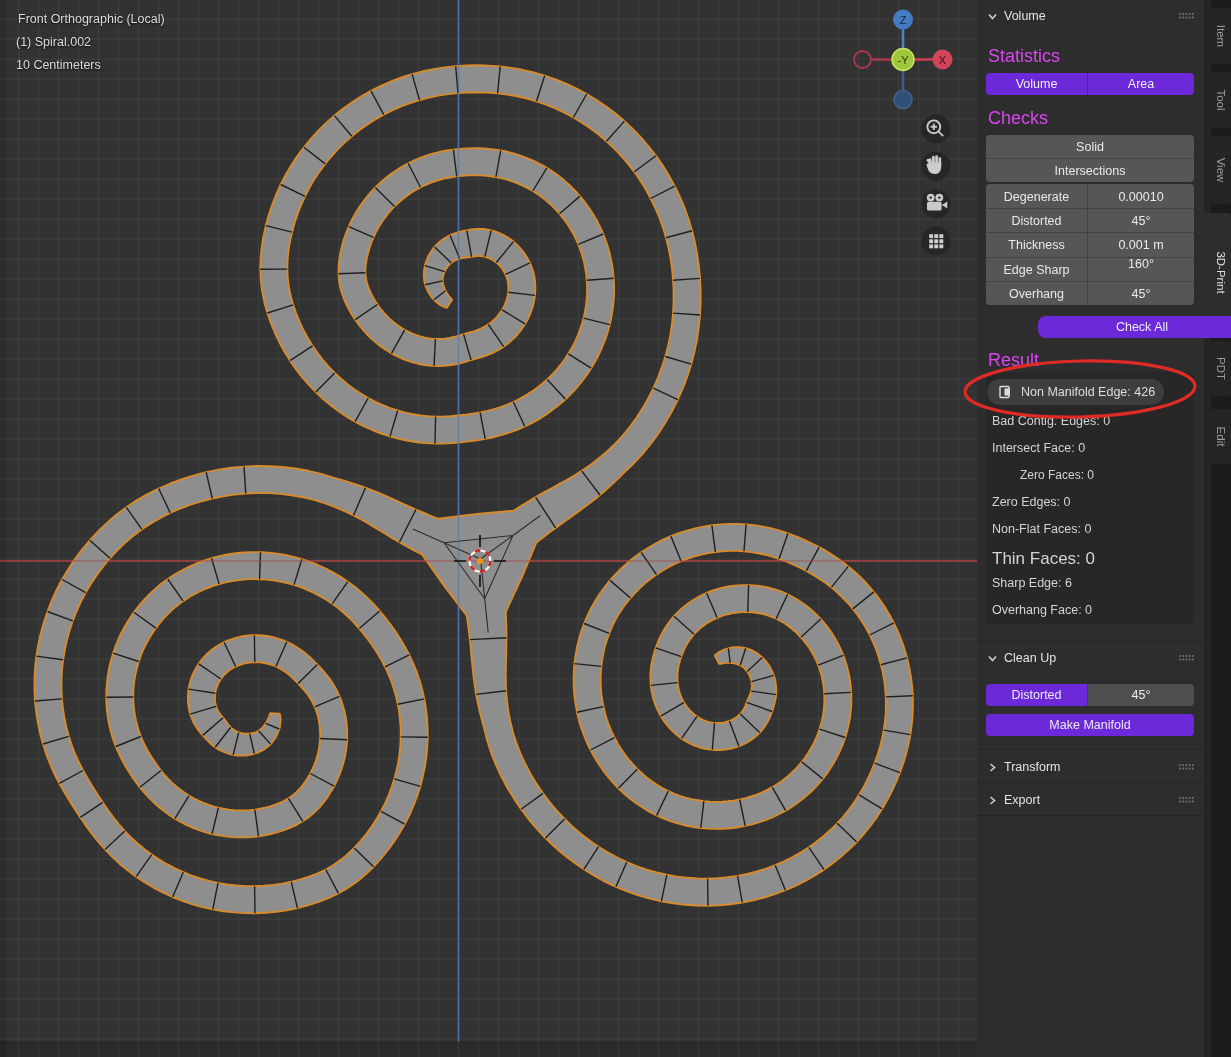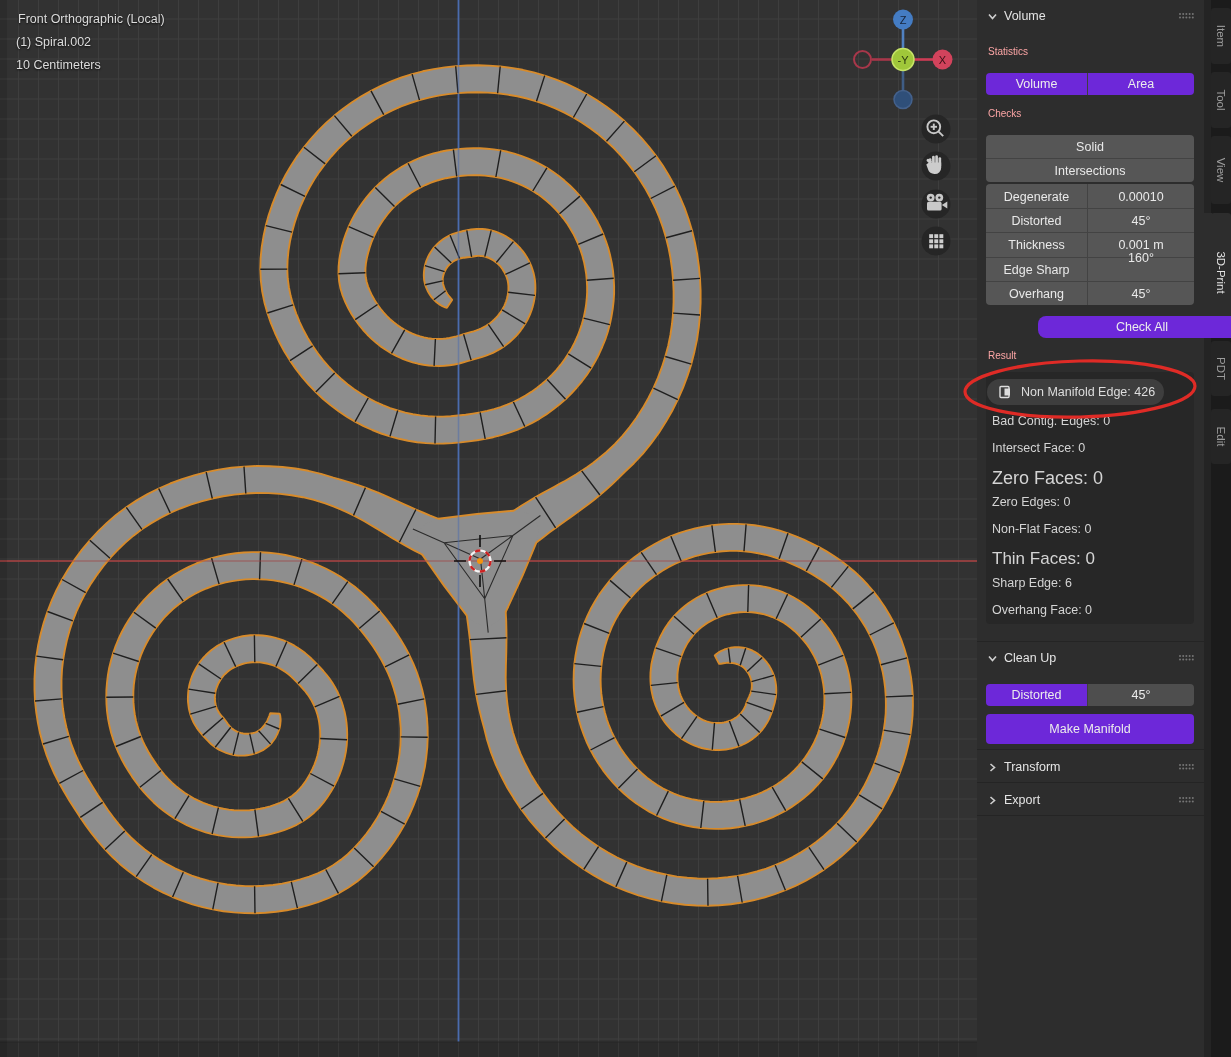--- a/index.html
+++ b/index.html
@@ -1,18 +1,18 @@
 <!DOCTYPE html>
 <html><head><meta charset="utf-8"><style>
 html,body{margin:0;padding:0;background:#323232;width:1231px;height:1057px;overflow:hidden;font-family:"Liberation Sans",sans-serif}
 #vp{position:absolute;left:0;top:0;width:1231px;height:1057px;background:#323232}
 .cell{position:absolute;background:#6d28d9;color:#ececec;font-size:12.5px;display:flex;align-items:center;justify-content:center}
 .cv{background:#4e4e4e}
 .ctxt{position:absolute;color:#e9e9e9;font-size:12.5px;display:flex;align-items:center;justify-content:center}
-.lbl{position:absolute;font-size:10px;color:#fca5a5}
+.lbl{position:absolute;font-size:18px;color:#d946ef}
 .hdr{position:absolute;left:980px;width:222px;height:24px;display:flex;align-items:center;color:#e4e4e4;font-size:12.5px}
 .hdr b{font-weight:normal;margin-left:6px}
 </style></head><body>
 <div id="vp">
     <svg width="977" height="1057" viewBox="0 0 977 1057" style="position:absolute;left:0;top:0">
       <path d="M18.5 0V1057 M38.5 0V1057 M58.5 0V1057 M78.5 0V1057 M98.5 0V1057 M118.5 0V1057 M138.5 0V1057 M158.5 0V1057 M178.5 0V1057 M198.5 0V1057 M218.5 0V1057 M238.5 0V1057 M258.5 0V1057 M278.5 0V1057 M298.5 0V1057 M318.5 0V1057 M338.5 0V1057 M358.5 0V1057 M378.5 0V1057 M398.5 0V1057 M418.5 0V1057 M438.5 0V1057 M458.5 0V1057 M478.5 0V1057 M498.5 0V1057 M518.5 0V1057 M538.5 0V1057 M558.5 0V1057 M578.5 0V1057 M598.5 0V1057 M618.5 0V1057 M638.5 0V1057 M658.5 0V1057 M678.5 0V1057 M698.5 0V1057 M718.5 0V1057 M738.5 0V1057 M758.5 0V1057 M778.5 0V1057 M798.5 0V1057 M818.5 0V1057 M838.5 0V1057 M858.5 0V1057 M878.5 0V1057 M898.5 0V1057 M918.5 0V1057 M938.5 0V1057 M958.5 0V1057 M0 19.0H977 M0 39.0H977 M0 59.0H977 M0 79.0H977 M0 99.0H977 M0 119.0H977 M0 139.0H977 M0 159.0H977 M0 179.0H977 M0 199.0H977 M0 219.0H977 M0 239.0H977 M0 259.0H977 M0 279.0H977 M0 299.0H977 M0 319.0H977 M0 339.0H977 M0 359.0H977 M0 379.0H977 M0 399.0H977 M0 419.0H977 M0 439.0H977 M0 459.0H977 M0 479.0H977 M0 499.0H977 M0 519.0H977 M0 539.0H977 M0 559.0H977 M0 579.0H977 M0 599.0H977 M0 619.0H977 M0 639.0H977 M0 659.0H977 M0 679.0H977 M0 699.0H977 M0 719.0H977 M0 739.0H977 M0 759.0H977 M0 779.0H977 M0 799.0H977 M0 819.0H977 M0 839.0H977 M0 859.0H977 M0 879.0H977 M0 899.0H977 M0 919.0H977 M0 939.0H977 M0 959.0H977 M0 979.0H977 M0 999.0H977 M0 1019.0H977 M0 1039.0H977" stroke="#3e3e3e" stroke-width="1" fill="none"></path>
       <line x1="458.5" y1="0" x2="458.5" y2="1042" stroke="#4b6cae" stroke-width="1.6"></line>
       <line x1="0" y1="561" x2="977" y2="561" stroke="#a04343" stroke-width="1.4"></line>
       <path d="M536.3 542.6 L543.3,537.2 549.6,532.3 555.6,527.9 561.4,523.7 567.0,519.7 572.4,515.9 577.8,512.0 583.2,508.1 588.7,504.0 594.2,499.7 599.9,495.0 605.7,490.0 611.8,484.6 618.0,478.6 624.6,472.0 633.9,463.2 642.9,453.6 651.1,443.4 658.8,432.9 665.7,422.1 672.1,411.0 677.8,399.6 683.0,387.9 687.4,376.1 691.3,364.1 694.4,351.9 697.0,339.7 698.8,327.3 700.0,315.0 700.6,302.7 700.6,290.5 700.0,278.4 698.9,266.3 697.2,254.3 694.9,242.5 692.1,230.8 688.6,219.2 684.6,207.9 679.9,196.9 674.8,186.1 669.0,175.7 662.8,165.6 656.0,155.8 648.8,146.5 641.1,137.6 633.0,129.1 624.4,121.1 615.5,113.6 606.2,106.5 596.6,100.0 586.7,94.0 576.5,88.6 566.1,83.7 555.5,79.3 544.7,75.6 533.7,72.4 522.6,69.8 511.4,67.9 500.2,66.5 489.0,65.6 477.9,65.3 466.8,65.5 455.7,66.2 444.7,67.4 433.7,69.1 422.8,71.3 412.1,74.1 401.5,77.5 391.1,81.4 380.9,85.8 371.0,90.8 361.3,96.3 352.0,102.2 343.0,108.7 334.4,115.6 326.1,122.9 318.3,130.7 310.9,138.8 303.9,147.3 297.3,156.1 291.3,165.3 285.7,174.8 280.7,184.5 276.2,194.5 272.2,204.7 268.7,215.1 265.8,225.6 263.5,236.3 261.7,247.1 260.6,258.1 260.3,269.3 260.8,280.5 262.2,291.6 264.4,302.4 267.4,313.0 270.9,323.2 275.0,333.0 279.5,342.5 284.5,351.8 290.0,360.6 295.9,369.1 302.1,377.2 308.8,384.9 315.8,392.1 323.1,399.0 330.7,405.3 338.6,411.2 346.7,416.7 355.1,421.6 363.6,426.1 372.3,430.0 381.1,433.5 390.0,436.4 398.9,438.8 408.0,440.8 417.0,442.2 426.0,443.1 435.0,443.6 443.8,443.5 452.4,443.1 460.8,442.4 469.1,441.4 477.2,440.3 485.2,438.9 493.3,437.2 501.3,435.1 509.3,432.6 517.1,429.8 524.8,426.5 532.2,422.8 539.4,418.8 546.3,414.4 553.0,409.6 559.4,404.6 565.5,399.2 571.3,393.5 576.8,387.5 582.0,381.3 586.8,374.9 591.2,368.2 595.3,361.3 599.0,354.2 602.2,347.0 605.2,339.7 607.7,332.2 609.8,324.6 611.4,317.0 612.7,309.2 613.6,301.5 614.1,293.8 614.1,286.0 613.7,278.3 613.0,270.7 611.8,263.1 610.2,255.6 608.3,248.3 605.9,241.1 603.2,234.0 600.2,227.2 596.8,220.5 593.0,214.0 589.0,207.8 584.6,201.8 580.0,196.1 575.1,190.7 569.9,185.5 564.4,180.6 558.8,176.1 552.9,171.8 546.9,167.9 540.6,164.4 534.2,161.2 527.7,158.3 521.1,155.8 514.3,153.6 507.5,151.8 500.7,150.4 493.8,149.4 486.9,148.7 480.1,148.3 473.3,148.3 466.7,148.5 460.1,148.9 453.4,149.6 446.8,150.5 440.1,151.8 433.5,153.4 427.0,155.4 420.6,157.7 414.3,160.4 408.1,163.3 402.2,166.6 396.4,170.2 390.8,174.1 385.4,178.3 380.2,182.7 375.3,187.4 370.7,192.4 366.3,197.6 362.2,203.0 358.4,208.6 354.8,214.5 351.6,220.4 348.7,226.6 346.2,232.9 343.9,239.3 342.0,245.8 340.5,252.5 339.3,259.3 338.6,266.4 338.5,273.7 339.1,281.2 340.5,288.5 342.6,295.5 345.3,302.2 348.3,308.4 351.6,314.2 355.2,319.7 359.0,325.0 363.1,330.0 367.4,334.7 371.9,339.1 376.5,343.1 381.4,346.9 386.4,350.3 391.5,353.4 396.7,356.1 401.9,358.5 407.3,360.6 412.6,362.3 418.0,363.7 423.4,364.8 428.8,365.5 434.1,365.9 439.4,366.0 444.5,365.8 449.6,365.3 454.6,364.5 459.2,363.5 463.5,362.3 467.5,361.2 471.1,360.1 474.5,359.2 478.0,358.2 481.6,357.1 485.4,355.9 489.2,354.4 493.0,352.8 496.6,350.9 500.2,348.9 503.6,346.7 506.9,344.3 510.0,341.8 512.9,339.1 515.8,336.3 518.4,333.3 520.8,330.3 523.1,327.1 525.2,323.8 527.1,320.5 528.8,317.0 530.4,313.5 531.7,310.0 532.8,306.4 533.7,302.7 534.4,299.1 535.0,295.4 535.3,291.7 535.4,288.0 535.3,284.3 535.0,280.5 534.4,276.8 533.6,273.1 532.5,269.6 531.3,266.1 529.9,262.9 528.3,259.7 526.6,256.7 524.7,253.9 522.7,251.1 520.5,248.5 518.3,246.1 515.9,243.8 513.4,241.6 510.9,239.6 508.2,237.8 505.5,236.1 502.7,234.6 499.9,233.3 497.0,232.2 494.1,231.2 491.2,230.4 488.2,229.8 485.3,229.3 482.4,229.0 479.5,228.9 476.6,229.0 473.8,229.2 471.1,229.5 468.8,229.9 466.8,230.3 464.9,230.6 463.2,231.0 461.4,231.5 459.3,232.0 457.1,232.6 454.7,233.3 452.4,234.2 450.1,235.2 447.9,236.3 445.7,237.5 443.7,238.8 441.7,240.2 439.8,241.8 437.9,243.4 436.2,245.1 434.6,246.9 433.0,248.7 431.6,250.7 430.3,252.7 429.1,254.8 428.0,256.9 427.1,259.0 426.2,261.2 425.5,263.5 424.9,265.7 424.5,268.0 424.1,270.3 423.9,272.7 423.8,275.1 423.9,277.5 424.1,280.0 424.6,282.4 425.2,284.7 425.9,286.9 426.8,289.0 427.7,291.0 428.8,292.9 429.9,294.7 431.1,296.5 432.5,298.1 433.9,299.7 435.3,301.2 436.9,302.5 438.5,303.7 440.2,304.9 441.9,305.8 443.5,306.6 445.2,307.3 446.9,307.8 L452.1,299.9 451.1,298.6 450.1,297.4 449.2,296.3 448.4,295.3 447.6,294.2 446.9,293.1 446.2,291.9 445.6,290.8 445.0,289.6 444.5,288.4 444.0,287.2 443.6,285.9 443.3,284.7 443.0,283.4 442.8,282.2 442.7,280.9 442.7,279.8 442.7,278.7 442.9,277.6 443.1,276.4 443.4,275.3 443.7,274.1 444.1,272.9 444.6,271.7 445.2,270.6 445.8,269.5 446.4,268.4 447.1,267.4 447.8,266.4 448.6,265.5 449.5,264.6 450.3,263.8 451.3,263.0 452.2,262.2 453.2,261.5 454.2,260.9 455.2,260.3 456.3,259.8 457.4,259.3 458.5,258.9 459.6,258.5 460.7,258.3 461.9,258.0 463.0,257.8 464.4,257.7 465.9,257.5 467.7,257.3 469.7,257.1 471.6,256.8 473.4,256.5 475.0,256.2 476.5,256.0 477.8,255.9 479.1,255.9 480.5,256.0 481.9,256.1 483.3,256.3 484.8,256.6 486.2,257.0 487.7,257.5 489.2,258.1 490.6,258.8 492.1,259.6 493.5,260.4 494.9,261.4 496.3,262.5 497.6,263.6 498.9,264.9 500.2,266.2 501.4,267.7 502.5,269.2 503.5,270.9 504.5,272.6 505.4,274.4 506.2,276.2 506.9,278.0 507.5,279.9 507.9,281.8 508.2,283.8 508.4,285.8 508.4,287.9 508.4,290.1 508.2,292.3 507.8,294.5 507.4,296.8 506.8,299.0 506.1,301.2 505.3,303.4 504.4,305.6 503.3,307.8 502.1,309.9 500.8,311.9 499.3,313.9 497.8,315.9 496.1,317.7 494.3,319.5 492.4,321.2 490.4,322.9 488.3,324.4 486.1,325.8 483.8,327.1 481.4,328.4 479.0,329.4 476.4,330.4 473.6,331.3 470.5,332.2 467.1,333.2 463.6,334.2 459.9,335.3 456.4,336.3 452.9,337.2 449.5,338.0 446.1,338.5 442.6,338.9 439.0,339.0 435.4,339.0 431.7,338.7 427.9,338.2 424.0,337.4 420.2,336.4 416.3,335.2 412.4,333.7 408.6,331.9 404.7,329.9 401.0,327.6 397.3,325.1 393.7,322.3 390.1,319.2 386.7,315.9 383.5,312.3 380.4,308.5 377.5,304.5 374.7,300.2 372.2,295.8 370.0,291.2 368.1,286.6 366.7,282.0 365.8,277.5 365.4,272.8 365.5,268.0 366.0,263.0 366.9,257.9 368.2,252.7 369.7,247.5 371.4,242.4 373.5,237.4 375.7,232.6 378.3,227.8 381.1,223.2 384.1,218.8 387.4,214.5 390.8,210.4 394.5,206.4 398.4,202.7 402.5,199.2 406.8,195.9 411.2,192.8 415.8,189.9 420.5,187.3 425.4,185.0 430.4,182.9 435.5,181.0 440.6,179.5 445.9,178.2 451.3,177.2 456.7,176.4 462.3,175.8 467.9,175.4 473.6,175.3 479.2,175.3 484.8,175.6 490.4,176.2 495.9,177.0 501.4,178.1 506.8,179.6 512.2,181.3 517.5,183.3 522.7,185.6 527.8,188.2 532.8,191.0 537.7,194.1 542.4,197.5 547.0,201.2 551.3,205.1 555.5,209.3 559.5,213.7 563.2,218.3 566.8,223.1 570.0,228.2 573.1,233.4 575.8,238.8 578.3,244.4 580.5,250.1 582.4,255.9 584.0,261.9 585.2,268.0 586.2,274.1 586.8,280.3 587.1,286.6 587.1,292.9 586.7,299.2 586.0,305.5 584.9,311.8 583.6,318.1 581.8,324.3 579.8,330.4 577.4,336.5 574.7,342.4 571.7,348.2 568.3,353.8 564.7,359.3 560.7,364.7 556.5,369.8 552.0,374.7 547.2,379.4 542.1,383.8 536.8,388.0 531.3,391.9 525.5,395.6 519.6,398.9 513.4,402.0 507.1,404.7 500.6,407.1 494.0,409.1 487.2,410.9 480.1,412.4 472.9,413.6 465.6,414.7 458.1,415.5 450.6,416.2 443.1,416.6 435.6,416.6 428.0,416.2 420.5,415.4 412.9,414.2 405.3,412.6 397.7,410.5 390.2,408.1 382.8,405.1 375.4,401.8 368.2,398.0 361.1,393.8 354.2,389.2 347.5,384.2 341.0,378.7 334.7,372.9 328.7,366.7 323.0,360.1 317.6,353.1 312.6,345.8 307.9,338.2 303.6,330.3 299.7,322.1 296.2,313.6 293.2,304.9 290.7,296.1 288.9,287.2 287.7,278.2 287.3,269.1 287.6,259.9 288.5,250.6 290.0,241.3 292.1,232.1 294.6,222.9 297.6,213.9 301.1,205.0 305.0,196.3 309.4,187.8 314.2,179.6 319.5,171.6 325.2,163.9 331.3,156.5 337.7,149.4 344.6,142.6 351.8,136.2 359.3,130.2 367.2,124.6 375.3,119.4 383.7,114.6 392.3,110.3 401.2,106.4 410.3,103.0 419.5,100.1 429.0,97.6 438.5,95.6 448.2,94.1 458.0,93.1 467.8,92.5 477.8,92.3 487.7,92.6 497.6,93.3 507.4,94.6 517.2,96.3 526.9,98.5 536.5,101.3 546.0,104.6 555.3,108.4 564.4,112.7 573.4,117.5 582.0,122.7 590.5,128.4 598.6,134.6 606.5,141.3 614.0,148.3 621.1,155.8 627.9,163.6 634.3,171.8 640.2,180.4 645.7,189.3 650.7,198.5 655.3,208.0 659.4,217.7 663.0,227.7 666.0,237.8 668.6,248.2 670.6,258.8 672.1,269.5 673.1,280.3 673.6,291.2 673.6,302.1 673.1,313.1 672.0,324.0 670.4,334.9 668.2,345.8 665.3,356.5 661.9,367.2 658.0,377.7 653.4,388.1 648.3,398.2 642.7,408.1 636.5,417.7 629.7,427.0 622.5,435.8 614.8,444.2 606.2,452.3 599.5,457.8 593.3,462.7 587.4,467.0 581.7,470.8 576.3,474.3 570.8,477.6 565.4,480.7 559.9,483.7 554.3,486.8 548.3,490.0 542.2,493.4 535.6,497.1 528.7,501.2 521.3,505.8 513.7,510.7 Z" fill="#8e8e8e" stroke="#d78b2b" stroke-width="1.9" stroke-linejoin="round"></path>
       <path d="M466.8 615.6 L468.0,624.3 469.0,632.2 469.9,639.6 470.6,646.7 471.2,653.5 471.8,660.2 472.5,666.8 473.2,673.4 474.0,680.2 475.0,687.2 476.1,694.4 477.6,702.0 479.4,710.0 481.5,718.4 483.9,727.3 487.0,739.8 491.0,752.4 495.8,764.6 501.3,776.3 507.3,787.7 514.0,798.6 521.1,809.2 528.7,819.3 536.9,828.9 545.5,838.0 554.5,846.7 563.9,854.8 573.7,862.3 583.8,869.3 594.2,875.7 604.9,881.6 615.9,886.8 627.1,891.4 638.4,895.3 649.9,898.6 661.4,901.3 673.1,903.3 684.7,904.7 696.4,905.5 708.0,905.7 719.5,905.2 730.9,904.2 742.2,902.5 753.3,900.3 764.2,897.5 774.9,894.1 785.4,890.2 795.5,885.8 805.4,880.9 814.9,875.5 824.0,869.6 832.8,863.3 841.2,856.6 849.2,849.4 856.7,842.0 863.8,834.1 870.4,826.0 876.5,817.6 882.1,808.9 887.2,800.1 891.9,791.1 896.1,781.9 899.9,772.7 903.2,763.4 906.1,753.9 908.5,744.3 910.4,734.6 911.7,724.9 912.6,715.1 912.9,705.4 912.8,695.7 912.1,686.1 910.9,676.6 909.2,667.2 907.1,657.9 904.4,648.8 901.3,639.9 897.8,631.3 893.8,622.8 889.4,614.7 884.6,606.8 879.4,599.2 873.8,591.9 867.9,585.0 861.7,578.4 855.2,572.2 848.3,566.4 841.3,561.0 834.0,556.0 826.6,551.4 819.1,547.1 811.5,543.3 803.8,539.6 796.0,536.3 788.0,533.3 779.9,530.7 771.6,528.4 763.1,526.6 754.6,525.3 746.1,524.4 737.5,523.9 729.0,523.9 720.4,524.4 711.9,525.3 703.5,526.6 695.1,528.4 686.9,530.6 678.8,533.2 670.9,536.2 663.1,539.7 655.6,543.5 648.3,547.7 641.2,552.3 634.3,557.3 627.8,562.6 621.5,568.2 615.6,574.2 610.0,580.4 604.7,587.0 599.7,593.8 595.2,600.9 591.1,608.2 587.4,615.8 584.1,623.5 581.3,631.3 578.9,639.3 577.0,647.4 575.5,655.5 574.4,663.6 573.8,671.8 573.6,680.0 573.8,688.1 574.5,696.3 575.6,704.3 577.0,712.3 578.9,720.1 581.3,727.9 584.0,735.4 587.0,742.8 590.5,750.0 594.3,757.0 598.5,763.8 603.0,770.3 607.9,776.6 613.0,782.6 618.4,788.3 624.2,793.7 630.1,798.7 636.4,803.5 642.9,807.8 649.6,811.9 656.6,815.5 663.7,818.6 671.0,821.4 678.4,823.7 685.8,825.5 693.3,827.0 700.8,828.0 708.3,828.6 715.8,828.9 723.2,828.7 730.7,828.2 738.0,827.3 745.2,825.9 752.4,824.3 759.4,822.2 766.2,819.8 772.9,817.1 779.4,814.0 785.7,810.6 791.7,806.9 797.6,802.8 803.2,798.5 808.5,794.0 813.6,789.2 818.3,784.1 822.8,778.9 827.0,773.4 830.8,767.7 834.3,761.9 837.5,756.0 840.4,749.9 843.0,743.8 845.2,737.5 847.1,731.2 848.6,724.7 849.9,718.3 850.7,711.8 851.2,705.3 851.4,698.8 851.2,692.4 850.7,686.0 849.9,679.7 848.7,673.4 847.2,667.3 845.4,661.3 843.3,655.4 840.9,649.6 838.2,644.0 835.2,638.6 832.0,633.4 828.5,628.4 824.8,623.6 820.8,619.1 816.6,614.7 812.3,610.7 807.7,606.8 803.0,603.3 798.0,600.0 792.9,597.0 787.6,594.3 782.2,591.9 776.6,589.9 771.0,588.3 765.4,587.0 759.8,586.0 754.2,585.4 748.6,585.1 743.0,585.1 737.6,585.4 732.1,586.0 726.8,586.8 721.6,588.0 716.4,589.4 711.4,591.0 706.6,593.0 701.9,595.1 697.3,597.5 692.9,600.2 688.7,603.0 684.8,606.0 681.0,609.2 677.4,612.6 674.0,616.2 670.9,619.9 668.0,623.7 665.4,627.6 663.0,631.6 660.8,635.7 658.9,639.8 657.2,643.8 655.7,647.9 654.4,651.9 653.3,655.9 652.3,660.0 651.4,664.2 650.9,668.5 650.5,672.7 650.4,677.0 650.5,681.2 650.8,685.4 651.3,689.5 652.1,693.6 653.0,697.6 654.2,701.5 655.6,705.3 657.1,709.0 658.9,712.6 660.8,716.1 662.9,719.5 665.1,722.7 667.5,725.7 670.1,728.6 672.8,731.4 675.6,733.9 678.5,736.3 681.5,738.6 684.7,740.6 687.9,742.5 691.2,744.2 694.6,745.7 698.1,746.9 701.6,748.0 705.2,748.8 708.8,749.4 712.3,749.8 715.8,750.0 719.2,750.0 722.7,749.8 726.0,749.5 729.4,748.9 732.6,748.2 735.8,747.3 738.9,746.2 741.9,745.0 744.8,743.6 747.6,742.1 750.3,740.4 752.9,738.6 755.3,736.7 757.6,734.7 759.7,732.5 761.8,730.3 763.6,728.0 765.3,725.6 766.9,723.1 768.3,720.6 769.5,718.1 770.5,715.7 771.4,713.4 772.1,711.5 772.7,709.7 773.2,708.0 773.7,706.2 774.3,704.2 774.9,701.9 775.4,699.5 775.9,697.1 776.1,694.6 776.3,692.1 776.3,689.7 776.2,687.2 776.0,684.8 775.6,682.3 775.1,679.9 774.5,677.6 773.8,675.3 772.9,673.0 771.9,670.8 770.9,668.7 769.7,666.6 768.4,664.6 767.0,662.7 765.5,660.9 763.9,659.2 762.2,657.5 760.5,656.0 758.7,654.5 756.8,653.1 754.7,651.9 752.6,650.7 750.3,649.7 748.0,648.9 745.7,648.2 743.4,647.8 741.2,647.5 739.0,647.3 736.8,647.2 734.7,647.3 732.5,647.5 730.4,647.8 728.4,648.3 726.4,648.8 724.4,649.5 722.6,650.3 720.8,651.1 719.1,652.1 717.5,653.2 716.1,654.3 714.8,655.5 L719.1,663.9 720.7,663.7 722.2,663.5 723.6,663.2 725.0,663.1 726.3,662.9 727.6,662.8 728.9,662.8 730.2,662.9 731.6,663.0 732.9,663.1 734.1,663.3 735.4,663.6 736.7,664.0 737.9,664.3 739.1,664.8 740.2,665.3 741.2,665.9 742.2,666.5 743.1,667.1 743.9,667.9 744.8,668.7 745.6,669.6 746.4,670.6 747.2,671.6 747.9,672.6 748.6,673.7 749.2,674.8 749.7,675.9 750.2,677.0 750.6,678.2 751.0,679.3 751.3,680.5 751.5,681.7 751.7,682.9 751.8,684.1 751.8,685.3 751.8,686.5 751.7,687.6 751.6,688.8 751.4,690.0 751.2,691.1 750.8,692.2 750.5,693.3 750.0,694.4 749.5,695.7 748.9,697.1 748.1,698.8 747.3,700.6 746.6,702.4 746.0,704.1 745.5,705.6 744.9,707.0 744.3,708.2 743.7,709.4 742.9,710.5 742.1,711.7 741.2,712.8 740.2,713.9 739.1,715.0 738.0,716.0 736.8,716.9 735.4,717.9 734.0,718.7 732.6,719.5 731.0,720.3 729.4,720.9 727.7,721.5 726.0,722.0 724.2,722.4 722.3,722.7 720.5,722.9 718.5,723.0 716.5,723.0 714.5,722.9 712.5,722.7 710.5,722.4 708.6,721.9 706.6,721.3 704.6,720.6 702.7,719.8 700.8,718.8 698.8,717.7 697.0,716.4 695.1,715.0 693.3,713.6 691.6,712.0 689.9,710.3 688.3,708.5 686.8,706.5 685.4,704.5 684.1,702.4 682.8,700.2 681.7,697.9 680.7,695.5 679.8,693.1 679.1,690.6 678.5,688.0 678.0,685.3 677.6,682.6 677.4,679.9 677.4,677.1 677.4,674.3 677.7,671.5 678.1,668.7 678.6,665.8 679.4,662.8 680.2,659.8 681.2,656.7 682.4,653.7 683.6,650.7 685.0,647.7 686.5,644.9 688.1,642.1 690.0,639.4 692.0,636.8 694.1,634.2 696.5,631.7 699.0,629.3 701.7,627.1 704.5,624.9 707.4,622.9 710.6,621.1 713.8,619.4 717.2,617.8 720.7,616.4 724.3,615.2 728.0,614.2 731.8,613.4 735.7,612.7 739.7,612.3 743.7,612.1 747.8,612.1 751.9,612.3 756.1,612.8 760.2,613.5 764.3,614.4 768.3,615.6 772.2,617.0 776.1,618.7 779.9,620.6 783.7,622.8 787.3,625.3 790.9,628.0 794.4,630.9 797.7,634.0 800.9,637.3 803.9,640.8 806.8,644.4 809.5,648.3 811.9,652.3 814.2,656.4 816.3,660.7 818.2,665.1 819.8,669.7 821.2,674.3 822.3,679.1 823.2,683.9 823.9,688.8 824.3,693.8 824.4,698.8 824.3,703.9 823.9,708.9 823.2,714.0 822.3,719.1 821.0,724.1 819.5,729.1 817.8,734.1 815.7,739.0 813.5,743.8 810.9,748.5 808.1,753.1 805.1,757.6 801.8,761.9 798.2,766.1 794.4,770.1 790.4,773.9 786.2,777.6 781.7,781.0 777.0,784.2 772.2,787.2 767.2,789.9 762.0,792.4 756.6,794.6 751.1,796.5 745.5,798.2 739.7,799.5 733.9,800.6 728.0,801.3 722.0,801.8 715.9,801.9 709.9,801.7 703.8,801.2 697.7,800.3 691.6,799.1 685.6,797.6 679.7,795.8 673.9,793.6 668.3,791.1 662.7,788.3 657.3,785.1 652.1,781.5 647.0,777.7 642.1,773.5 637.5,769.1 633.0,764.4 628.8,759.5 624.8,754.4 621.1,749.0 617.7,743.5 614.5,737.7 611.7,731.8 609.1,725.7 606.9,719.5 605.0,713.1 603.4,706.6 602.2,700.0 601.3,693.4 600.8,686.7 600.6,680.0 600.8,673.2 601.3,666.4 602.2,659.7 603.4,653.0 605.0,646.3 607.0,639.7 609.3,633.3 611.9,626.9 614.9,620.8 618.3,614.8 622.0,609.0 626.1,603.4 630.5,598.0 635.2,592.8 640.1,587.8 645.3,583.1 650.8,578.7 656.5,574.6 662.4,570.8 668.5,567.2 674.8,564.0 681.2,561.2 687.8,558.6 694.6,556.4 701.4,554.6 708.4,553.1 715.4,552.0 722.5,551.3 729.7,550.9 736.8,550.9 744.0,551.3 751.1,552.1 758.2,553.2 765.2,554.7 772.2,556.6 779.1,558.8 786.0,561.4 792.8,564.3 799.6,567.5 806.3,570.9 812.8,574.6 819.2,578.6 825.4,582.8 831.4,587.4 837.1,592.3 842.6,597.5 847.9,603.0 852.8,608.9 857.5,615.0 861.9,621.4 866.0,628.1 869.7,635.0 873.1,642.1 876.1,649.5 878.7,657.0 880.9,664.8 882.8,672.6 884.2,680.6 885.2,688.7 885.8,696.9 885.9,705.2 885.7,713.5 884.9,721.8 883.7,730.1 882.1,738.4 880.1,746.7 877.6,754.9 874.6,763.1 871.3,771.2 867.6,779.2 863.6,787.1 859.1,794.8 854.2,802.3 849.0,809.5 843.3,816.6 837.1,823.3 830.6,829.8 823.7,836.0 816.5,841.8 808.9,847.3 800.9,852.4 792.6,857.1 784.1,861.3 775.2,865.2 766.2,868.6 756.8,871.5 747.3,874.0 737.6,875.9 727.7,877.3 717.7,878.3 707.6,878.7 697.5,878.5 687.3,877.8 677.0,876.6 666.8,874.8 656.7,872.5 646.6,869.6 636.6,866.1 626.8,862.1 617.2,857.5 607.7,852.4 598.5,846.7 589.6,840.5 581.0,833.9 572.6,826.7 564.6,819.0 557.0,810.9 549.8,802.4 543.0,793.4 536.7,784.1 530.8,774.4 525.5,764.3 520.6,753.9 516.5,743.3 513.0,732.5 510.2,721.1 508.6,712.5 507.5,704.8 506.7,697.5 506.1,690.7 505.9,684.3 505.7,678.0 505.8,671.7 505.9,665.5 506.1,659.0 506.3,652.3 506.4,645.2 506.5,637.7 506.4,629.6 506.2,621.0 505.7,611.8 Z" fill="#8e8e8e" stroke="#d78b2b" stroke-width="1.9" stroke-linejoin="round"></path>
@@ -137,37 +137,37 @@
 <div class="ctxt" style="left:986px;top:185px;width:101px;height:23px">Degenerate</div>
 <div class="ctxt" style="left:1088px;top:185px;width:106px;height:23px">0.00010</div>
 <div style="position:absolute;left:986px;top:208px;width:208px;height:1px;background:#434343"></div>
 <div class="ctxt" style="left:986px;top:209px;width:101px;height:23px">Distorted</div>
 <div class="ctxt" style="left:1088px;top:209px;width:106px;height:23px">45°</div>
 <div style="position:absolute;left:986px;top:232px;width:208px;height:1px;background:#434343"></div>
 <div class="ctxt" style="left:986px;top:233px;width:101px;height:23px">Thickness</div>
 <div class="ctxt" style="left:1088px;top:233px;width:106px;height:23px">0.001 m</div>
 <div style="position:absolute;left:986px;top:257px;width:208px;height:1px;background:#434343"></div>
 <div class="ctxt" style="left:986px;top:258px;width:101px;height:23px">Edge Sharp</div>
-<div class="ctxt" style="left:1088px;top:246px;width:106px;height:23px">160°</div>
+<div class="ctxt" style="left:1088px;top:252px;width:106px;height:23px">160°</div>
 <div style="position:absolute;left:986px;top:281px;width:208px;height:1px;background:#434343"></div>
 <div class="ctxt" style="left:986px;top:282px;width:101px;height:23px">Overhang</div>
 <div class="ctxt" style="left:1088px;top:282px;width:106px;height:23px">45°</div>
 <div class="cell" style="left:1038px;top:316px;width:208px;height:22px;border-radius:8px">Check All</div>
 <div class="lbl" style="left:988px;top:350px">Result</div>
 <div style="position:absolute;left:986px;top:372px;width:208px;height:252px;background:#272727;border-radius:4px"></div>
 <div style="position:absolute;left:987px;top:379px;width:177px;height:26px;background:#3e3e3e;border-radius:13px;display:flex;align-items:center">
 <svg width="13" height="14" style="margin-left:12px">
       <rect x="1" y="1.5" width="9" height="11" rx="1" fill="none" stroke="#ddd" stroke-width="1.4"></rect>
       <rect x="5.5" y="3.5" width="5.5" height="7" fill="#ddd"></rect>
     </svg>
 <span style="margin-left:9px;font-size:12.5px;color:#dedede">Non Manifold Edge: 426</span>
   </div>
 <div style="position:absolute;left:992px;top:414px;font-size:12.5px;color:#d4d4d4">Bad Contig. Edges: 0</div>
 <div style="position:absolute;left:992px;top:441px;font-size:12.5px;color:#d4d4d4">Intersect Face: 0</div>
-<div style="position:absolute;left:992px;top:468px;font-size:18px;color:#d4d4d4">Zero Faces: 0</div>
+<div style="position:absolute;left:1020px;top:468px;font-size:12px;color:#d4d4d4">Zero Faces: 0</div>
 <div style="position:absolute;left:992px;top:495px;font-size:12.5px;color:#d4d4d4">Zero Edges: 0</div>
 <div style="position:absolute;left:992px;top:522px;font-size:12.5px;color:#d4d4d4">Non-Flat Faces: 0</div>
 <div style="position:absolute;left:992px;top:549px;font-size:17px;color:#d4d4d4">Thin Faces: 0</div>
 <div style="position:absolute;left:992px;top:576px;font-size:12.5px;color:#d4d4d4">Sharp Edge: 6</div>
 <div style="position:absolute;left:992px;top:603px;font-size:12.5px;color:#d4d4d4">Overhang Face: 0</div>
 <svg width="260" height="80" style="position:absolute;left:958px;top:352px;overflow:visible">
 <ellipse cx="122" cy="37" rx="115" ry="28" fill="none" stroke="#df2b26" stroke-width="3.2" transform="rotate(-1.5 122 37)"></ellipse>
   </svg>
 <div style="position:absolute;left:977px;top:641px;width:227px;height:1px;background:#242424"></div>
 <div class="hdr" style="top:646px">
@@ -183,21 +183,21 @@
       <circle cx="8.4" cy="2.0" r="1" fill="#757575"></circle>
       <circle cx="8.4" cy="5.5" r="1" fill="#757575"></circle>
       <circle cx="11.600000000000001" cy="2.0" r="1" fill="#757575"></circle>
       <circle cx="11.600000000000001" cy="5.5" r="1" fill="#757575"></circle>
       <circle cx="14.8" cy="2.0" r="1" fill="#757575"></circle>
       <circle cx="14.8" cy="5.5" r="1" fill="#757575"></circle>
     </svg>
   </div>
 <div class="cell" style="left:986px;top:684px;width:101px;height:22px;border-radius:4px 0 0 4px;border-right:1px solid #3f3f3f">Distorted</div>
 <div class="cell cv" style="left:1088px;top:684px;width:106px;height:22px;border-radius:0 4px 4px 0">45°</div>
-<div class="cell" style="left:986px;top:714px;width:208px;height:30px;border-radius:4px">Make Manifold</div>
+<div class="cell" style="left:986px;top:714px;width:208px;height:22px;border-radius:4px">Make Manifold</div>
 <div style="position:absolute;left:977px;top:749px;width:227px;height:1px;background:#242424"></div>
 <div class="hdr" style="top:755px">
     <svg width="11" height="11" style="margin-left:7px">
       <path d="M3.5 2L7.5 5.5L3.5 9" stroke="#cfcfcf" stroke-width="1.6" fill="none"></path>
     </svg>
     <b>Transform</b>
     <svg width="16" height="8" style="margin-left:auto;margin-right:8px">
       <circle cx="2.0" cy="2.0" r="1" fill="#757575"></circle>
       <circle cx="2.0" cy="5.5" r="1" fill="#757575"></circle>
       <circle cx="5.2" cy="2.0" r="1" fill="#757575"></circle>

